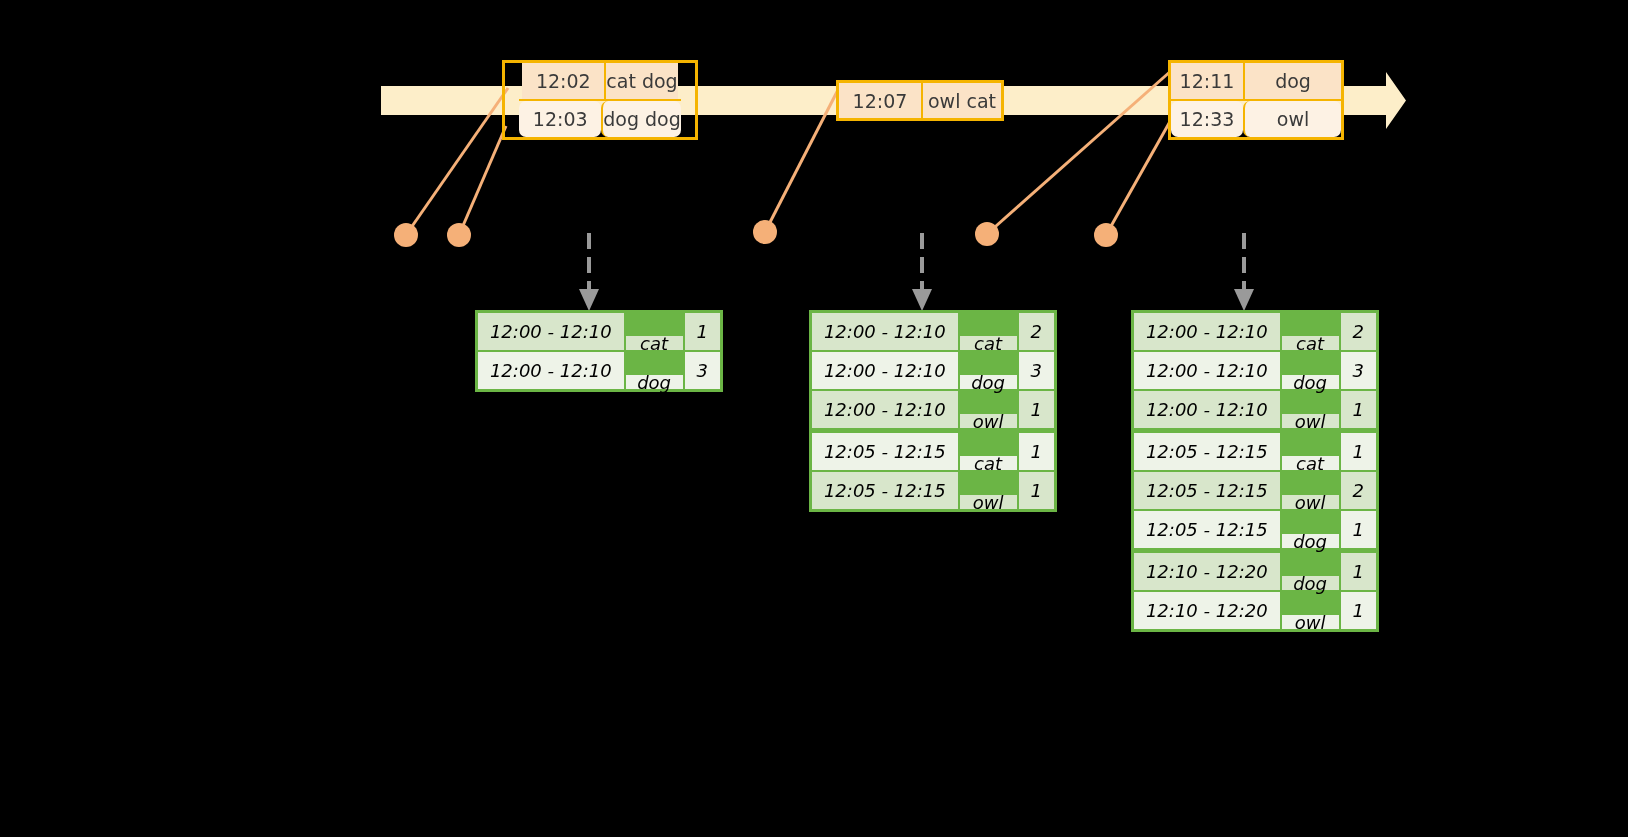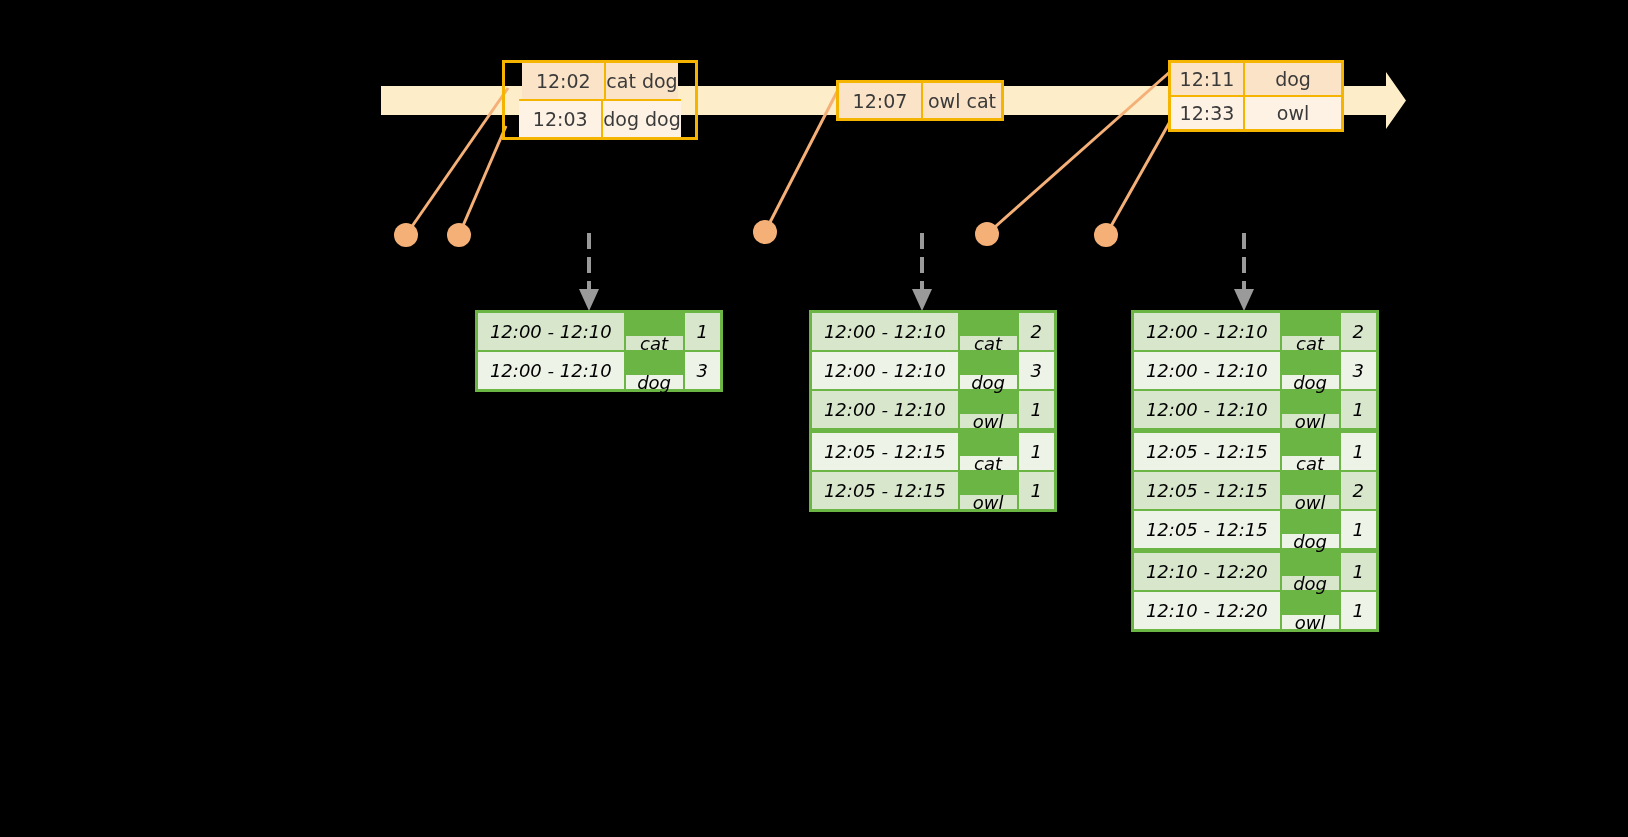--- a/index.html
+++ b/index.html
@@ -14,25 +14,25 @@
   
   .event-box{position:absolute;border:3px solid #f5b400;box-sizing:border-box;
              display:flex;flex-direction:column;}
   .event-row{display:flex;flex:1;}
   .event-row + .event-row{border-top:2px solid #f5b400;}
   .event-cell{display:flex;align-items:center;justify-content:center;
               font-size:19px;color:#3a3a3a;box-sizing:border-box;}
   .ev-time{width:82px;}
   .ev-words{flex:1;border-left:2px solid #f5b400;}
   .tone-a .ev-time,.tone-a .ev-words{background:#fbe3c7;}
-  .tone-b .ev-time,.tone-b .ev-words{background:#fdf2e4;}
+  .tone-b .ev-time,.tone-b .ev-words{background:#fdf2e4;border-radius:7px;}
 
   #box-a{left:502px;top:60px;width:196px;height:80px;align-items:center;}
   #box-b{left:836px;top:80px;width:168px;height:41px;}
-  #box-c{left:1168px;top:60px;width:176px;height:72px;}
+  #box-c{left:1168px;top:60px;width:176px;height:80px;}
   #box-c .ev-time{width:72px;}
 
   
   #connectors{position:absolute;left:0;top:0;width:1628px;height:837px;
               pointer-events:none;}
 
   
   .result-table{position:absolute;border:3px solid #6bb545;box-sizing:border-box;
                 display:flex;flex-direction:column;background:#6bb545;}
   .rt-row{display:flex;height:37px;}

